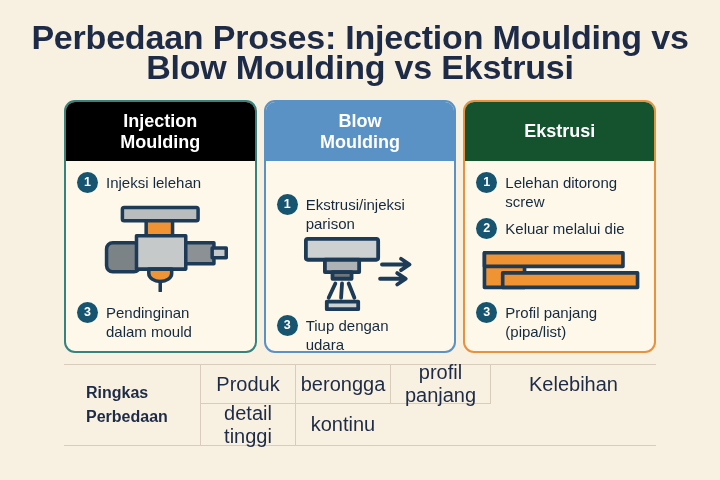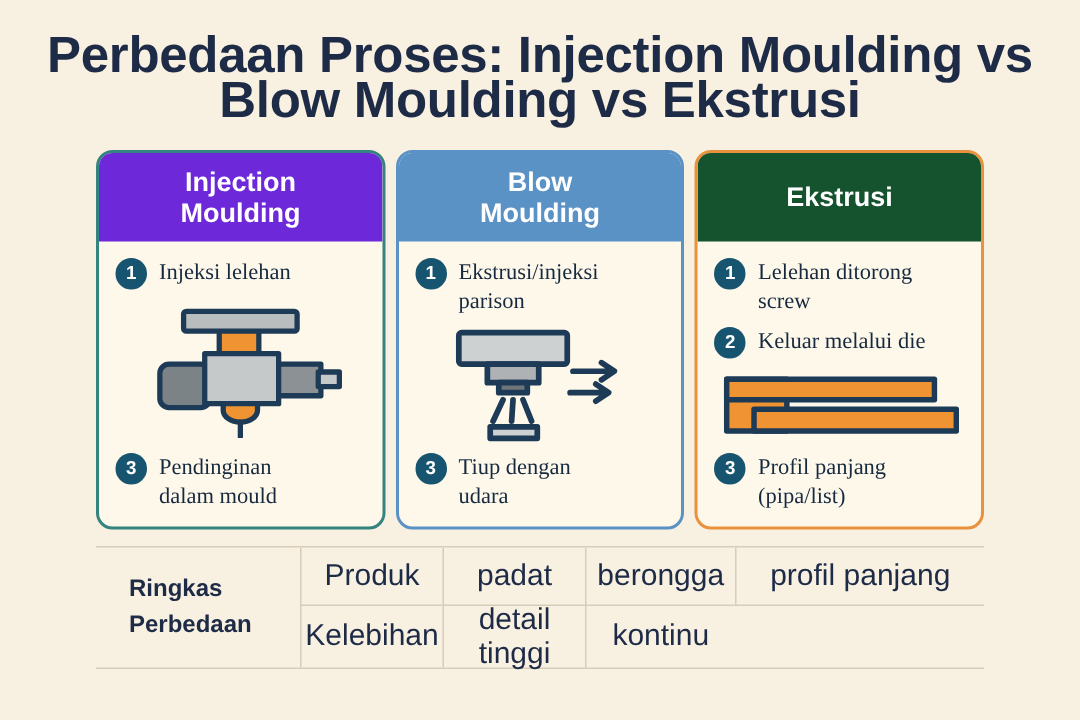--- a/index.html
+++ b/index.html
@@ -49,21 +49,21 @@
     color: var(--step_text, #16293F);
   }
   .num {
     flex:0 0 auto;
     width:21px; height:21px; border-radius:50%;
     background: var(--step_circle, #17546F);
     color:#FFFFFF; font-size:12.5px; font-weight:bold;
     display:flex; align-items:center; justify-content:center;
     margin-top:0px;
   }
-  .step-text { white-space:pre-line; padding-top:1px;font-family:Liberation Serif, serif; }
+  .step-text { white-space:pre-line; padding-top:1px; }
   .icon-wrap {
     flex:0 0 auto;
     display:flex; align-items:center; justify-content:center;
     padding:2px 0;
   }
   .summary {
     position:absolute; left:64px; top:364px; width:592px;
     display:grid;
     grid-template-columns:136px 95px 95px 100px 1fr;
     grid-template-rows:39px 41px;
@@ -88,21 +88,21 @@
 </style>
 </head>
 <body>
 
 <h1 class="title">Perbedaan Proses: Injection Moulding vs
 Blow Moulding vs Ekstrusi</h1>
 
 <div class="cards">
 
   <section class="card" style="border-color: rgb(53, 131, 126);">
-    <header class="card-header" style="background: #6d28d9;">Injection
+    <header class="card-header" style="background: #000000;">Injection
 Moulding</header>
     <div class="card-body">
       <div class="step">
         <span class="num">1</span>
         <span class="step-text">Injeksi lelehan</span>
       </div>
       <div class="icon-wrap">
         <svg width="132" height="88" viewBox="0 0 150 100">
           <g stroke="#1D3A57" stroke-width="4" stroke-linejoin="round" stroke-linecap="round">
             <rect x="57" y="16" width="30" height="24" fill="#F09433"></rect>
@@ -117,21 +117,21 @@
         </svg>
       </div>
       <div class="step">
         <span class="num">3</span>
         <span class="step-text">Pendinginan
 dalam mould</span>
       </div>
     </div>
   </section>
 
-  <section class="card" style="border-color: rgb(91, 146, 197);">
+  <section class="card" style="border-color: rgb(91, 146, 197); gap: 22px;">
     <header class="card-header" style="background: rgb(91, 146, 197);">Blow
 Moulding</header>
     <div class="card-body">
       <div class="step">
         <span class="num">1</span>
         <span class="step-text">Ekstrusi/injeksi
 parison</span>
       </div>
       <div class="icon-wrap">
         <svg width="124" height="78" viewBox="0 0 130 82">
@@ -185,20 +185,19 @@
     </div>
   </section>
 
 </div>
 
 <div class="summary">
   <div class="sum-label">Ringkas
 Perbedaan</div>
 
   <div class="cell r1">Produk</div>
-  <div class="cell r1">padat</div>
   <div class="cell r1">berongga</div>
   <div class="cell r1">profil panjang</div>
 
   <div class="cell">Kelebihan</div>
   <div class="cell">detail tinggi</div>
   <div class="cell">kontinu</div>
 </div>
 
 </body></html>

